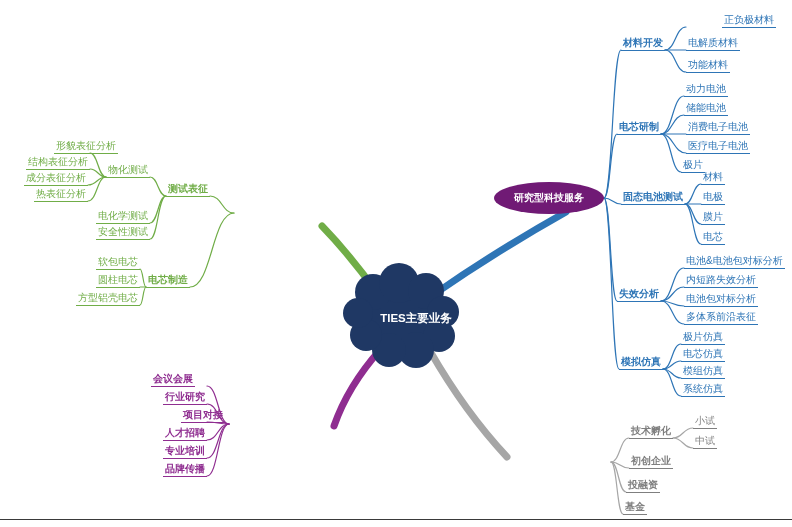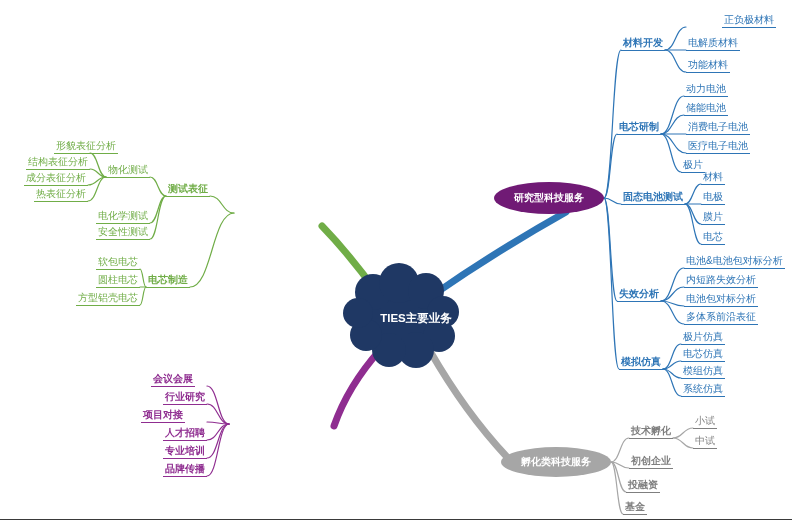--- a/index.html
+++ b/index.html
@@ -123,24 +123,23 @@
     <span class="mm-label" style="color: rgb(46, 117, 182); border-bottom-color: rgb(46, 117, 182); left: 684px; top: 274px;">内短路失效分析</span>
     <span class="mm-label" style="color: rgb(46, 117, 182); border-bottom-color: rgb(46, 117, 182); left: 684px; top: 293px;">电池包对标分析</span>
     <span class="mm-label" style="color: rgb(46, 117, 182); border-bottom-color: rgb(46, 117, 182); left: 684px; top: 311px;">多体系前沿表征</span>
     <span class="mm-label mm-bold" style="color: rgb(46, 117, 182); border-bottom-color: rgb(46, 117, 182); left: 619px; top: 356px;">模拟仿真</span>
     <span class="mm-label" style="color: rgb(46, 117, 182); border-bottom-color: rgb(46, 117, 182); left: 681px; top: 331px;">极片仿真</span>
     <span class="mm-label" style="color: rgb(46, 117, 182); border-bottom-color: rgb(46, 117, 182); left: 681px; top: 348px;">电芯仿真</span>
     <span class="mm-label" style="color: rgb(46, 117, 182); border-bottom-color: rgb(46, 117, 182); left: 681px; top: 365px;">模组仿真</span>
     <span class="mm-label" style="color: rgb(46, 117, 182); border-bottom-color: rgb(46, 117, 182); left: 681px; top: 383px;">系统仿真</span>
     <span class="mm-label mm-bold" style="color: rgb(143, 45, 144); border-bottom-color: rgb(143, 45, 144); right: 597px; top: 373px;">会议会展</span>
     <span class="mm-label mm-bold" style="color: rgb(143, 45, 144); border-bottom-color: rgb(143, 45, 144); right: 585px; top: 391px;">行业研究</span>
-    <span class="mm-label mm-bold" style="color: rgb(143, 45, 144); border-bottom-color: rgb(143, 45, 144); right: 607px; top: 409px; margin-left: 36px;">项目对接</span>
+    <span class="mm-label mm-bold" style="color: rgb(143, 45, 144); border-bottom-color: rgb(143, 45, 144); right: 567px; top: 409px; margin-left: 36px;">项目对接</span>
     <span class="mm-label mm-bold" style="color: rgb(143, 45, 144); border-bottom-color: rgb(143, 45, 144); right: 585px; top: 427px;">人才招聘</span>
     <span class="mm-label mm-bold" style="color: rgb(143, 45, 144); border-bottom-color: rgb(143, 45, 144); right: 585px; top: 445px;">专业培训</span>
     <span class="mm-label mm-bold" style="color: rgb(143, 45, 144); border-bottom-color: rgb(143, 45, 144); right: 585px; top: 463px;">品牌传播</span>
-    <div class="mm-ellipse" style="left: 501px; top: 447px; width: 110px; height: 30px; background: rgb(166, 166, 166);">孵化类科技服务</div>
     <span class="mm-label mm-bold" style="color: rgb(127, 127, 127); border-bottom-color: rgb(127, 127, 127); left: 629px; top: 425px;">技术孵化</span>
     <span class="mm-label" style="color: rgb(127, 127, 127); border-bottom-color: rgb(127, 127, 127); left: 693px; top: 415px;">小试</span>
     <span class="mm-label" style="color: rgb(127, 127, 127); border-bottom-color: rgb(127, 127, 127); left: 693px; top: 435px;">中试</span>
     <span class="mm-label mm-bold" style="color: rgb(127, 127, 127); border-bottom-color: rgb(127, 127, 127); left: 629px; top: 455px;">初创企业</span>
     <span class="mm-label mm-bold" style="color: rgb(127, 127, 127); border-bottom-color: rgb(127, 127, 127); left: 626px; top: 479px;">投融资</span>
     <span class="mm-label mm-bold" style="color: rgb(127, 127, 127); border-bottom-color: rgb(127, 127, 127); left: 623px; top: 501px;">基金</span>
   </div>
 
 </body></html>

